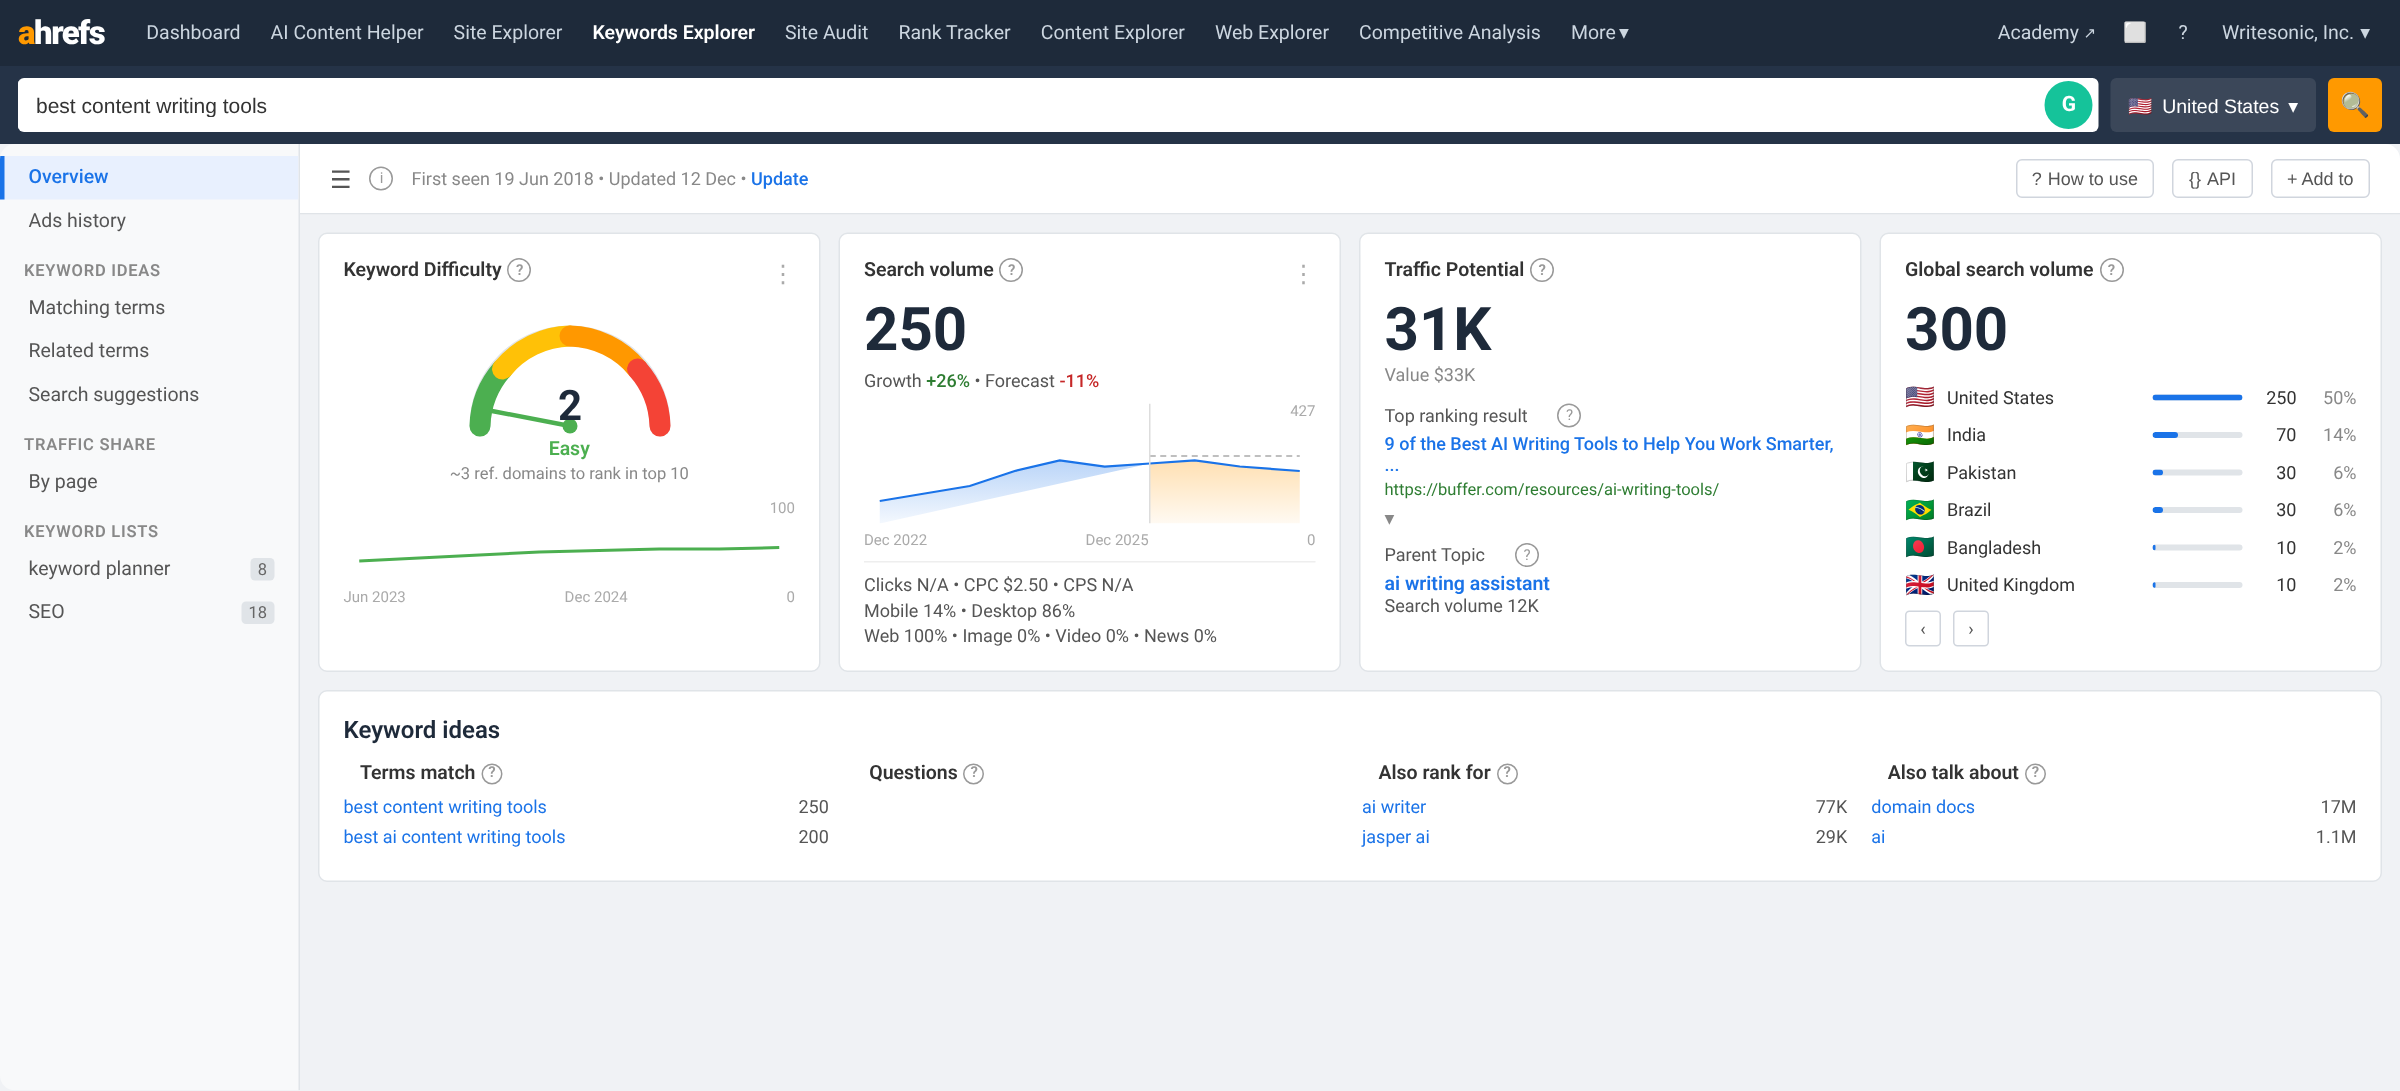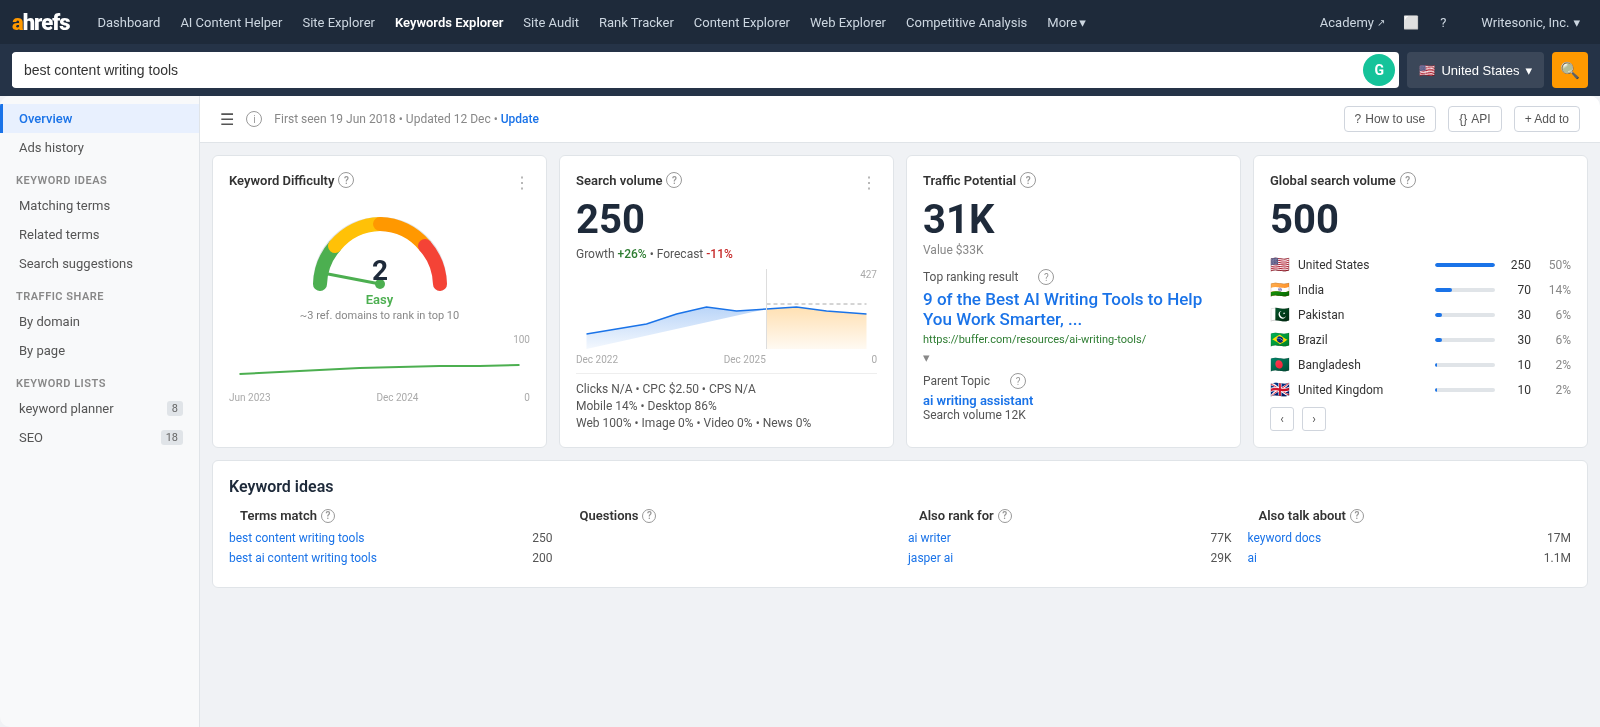--- a/index.html
+++ b/index.html
@@ -52,21 +52,20 @@
       border-radius: 3px;
     }
     .nav-user {
       color: #ccd6e0;
       font-size: 13px;
       padding: 4px 8px;
       cursor: pointer;
       display: flex;
       align-items: center;
       gap: 4px;
-      margin-left: 12px;
     }
 
     
     .search-bar {
       background: #253347;
       display: flex;
       align-items: center;
       padding: 8px 12px;
       gap: 8px;
       height: 52px;
@@ -353,21 +352,21 @@
       font-size: 12px;
       color: #555;
       margin-top: 12px;
       margin-bottom: 4px;
       display: flex;
       align-items: center;
       gap: 20px;
     }
     .tp-link {
       color: #1a73e8;
-      font-size: 17px;
+      font-size: 12px;
       cursor: pointer;
       display: block;
       margin-bottom: 2px;
       font-weight: 500;
     }
     .tp-url {
       color: #2e7d32;
       font-size: 11px;
       cursor: pointer;
     }
@@ -553,21 +552,20 @@
   <aside class="sidebar">
     <div class="sidebar-item active">Overview</div>
     <div class="sidebar-item">Ads history</div>
 
     <div class="sidebar-section-title">Keyword ideas</div>
     <div class="sidebar-item">Matching terms</div>
     <div class="sidebar-item">Related terms</div>
     <div class="sidebar-item">Search suggestions</div>
 
     <div class="sidebar-section-title">Traffic share</div>
-    <div class="sidebar-item">By domain</div>
     <div class="sidebar-item">By page</div>
 
     <div class="sidebar-section-title">Keyword lists</div>
     <div class="sidebar-item">
       <div class="sidebar-item-row">
         <span>keyword planner</span>
         <span class="sidebar-badge">8</span>
       </div>
     </div>
     <div class="sidebar-item">
@@ -736,21 +734,21 @@
         <div class="tp-parent-sub">Search volume 12K</div>
       </div>
 
       <div class="card">
         <div class="card-title-row">
           <div class="card-title">
             <span>Global search volume</span>
             <span class="info-badge">?</span>
           </div>
         </div>
-        <div class="gsv-value">500</div>
+        <div class="gsv-value">300</div>
 
         <div id="gsv-rows">
             <div class="gsv-row">
     <span class="gsv-flag">🇺🇸</span>
     <span class="gsv-country">United States</span>
     <div class="gsv-bar-wrap">
       <div class="gsv-bar" style="width:100%"></div>
     </div>
     <span class="gsv-num">250</span>
     <span class="gsv-pct">50%</span>
@@ -834,21 +832,21 @@
       <span class="ki-num">77K</span>
     </div>
             <div class="ki-row">
       <a class="ki-link">jasper ai</a>
       <span class="ki-num">29K</span>
     </div>
           </div>
           <div>
             <div class="ki-col-title">Also talk about <span class="info-badge" style="font-size:10px;width:14px;height:14px;">?</span></div>
             <div class="ki-row">
-      <a class="ki-link">keyword docs</a>
+      <a class="ki-link">domain docs</a>
       <span class="ki-num">17M</span>
     </div>
             <div class="ki-row">
       <a class="ki-link">ai</a>
       <span class="ki-num">1.1M</span>
     </div>
           </div>
         </div>
     </div>
 

